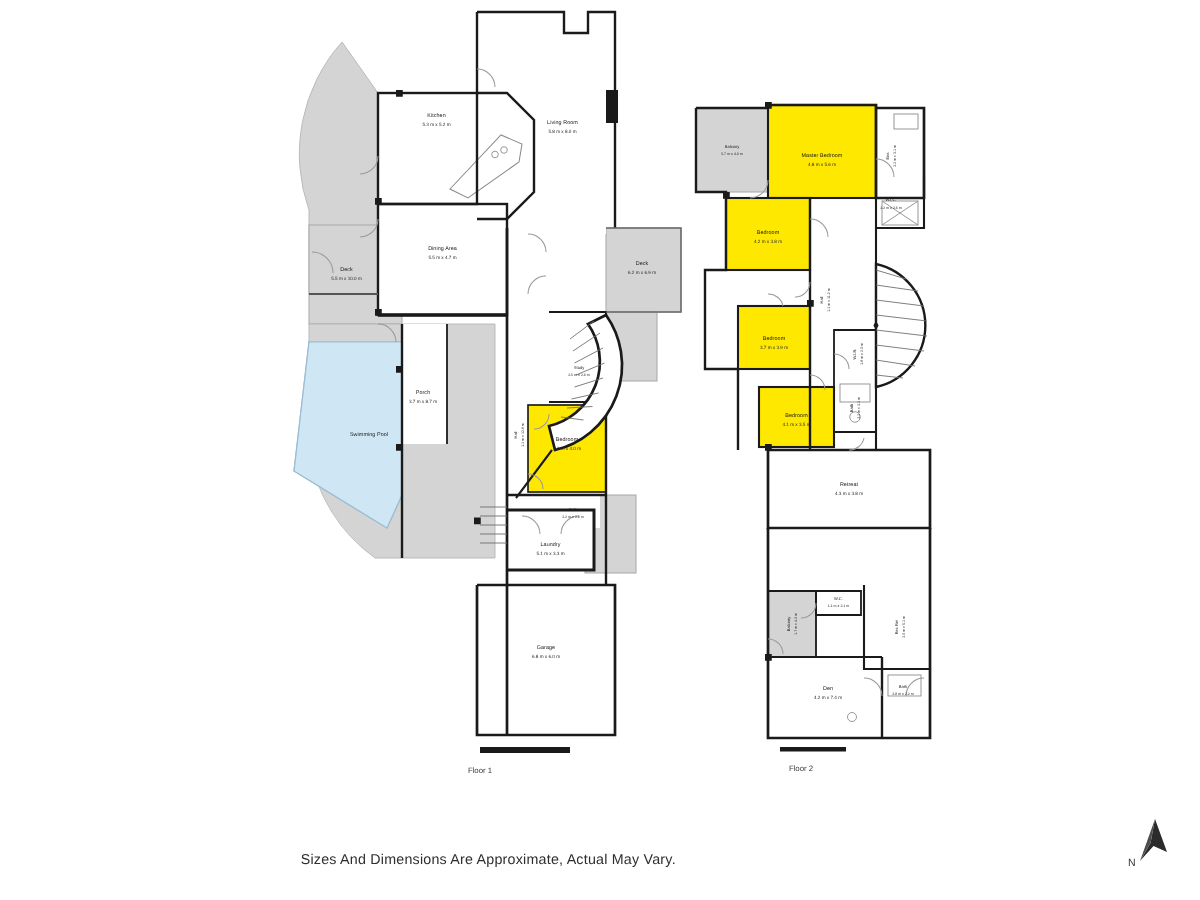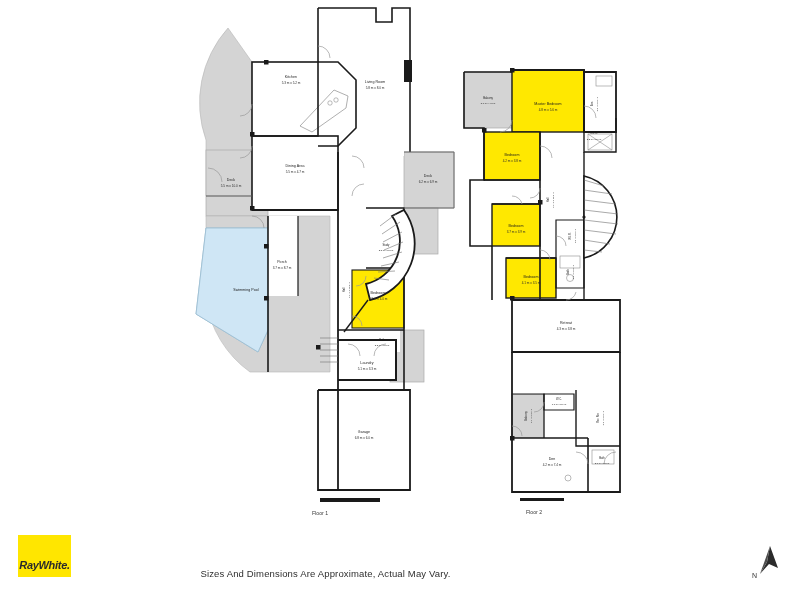--- a/index.html
+++ b/index.html
@@ -415,23 +415,20 @@
 
         <text class="room-label rl-tiny-name" x="602" y="458">Bath</text>
         <text class="room-label rl-tiny-dim" x="602" y="463">2.8 m x 2.2 m</text>
       </g>
 
       <rect x="520" y="498" width="44" height="3" fill="#1a1a1a"></rect>
       <text class="floor-caption" x="534" y="514">Floor 2</text>
     </g>
   </svg>
 
-  <div class="logo-box">
-    <span class="logo-text">RayWhite.</span>
-  </div>
 
   <div class="disclaimer">Sizes And Dimensions Are Approximate, Actual May Vary.</div>
 
   <div class="compass">
     <svg viewBox="0 0 40 42" width="40" height="42">
       <path d="M22 4 L30 26 L21 22 L12 32 L19 20 Z" fill="#2b2b2b"></path>
       <path d="M22 4 L19 20 L12 32 Z" fill="#4d4d4d"></path>
     </svg>
   </div>
   <div class="compass-n">N</div>

